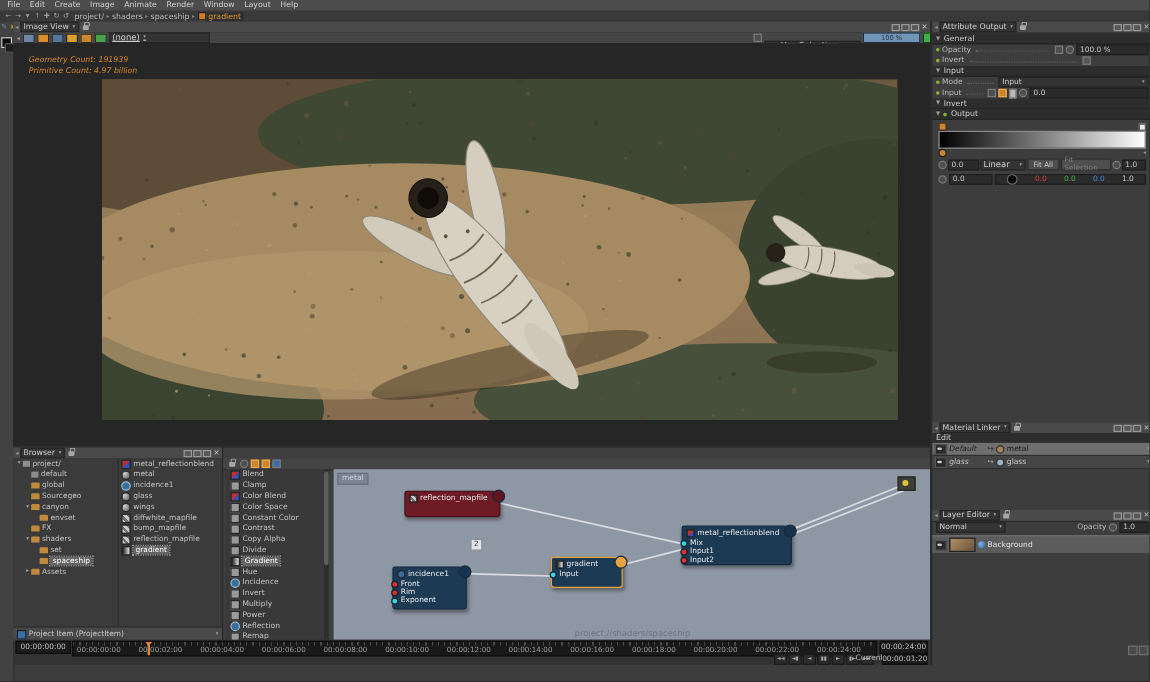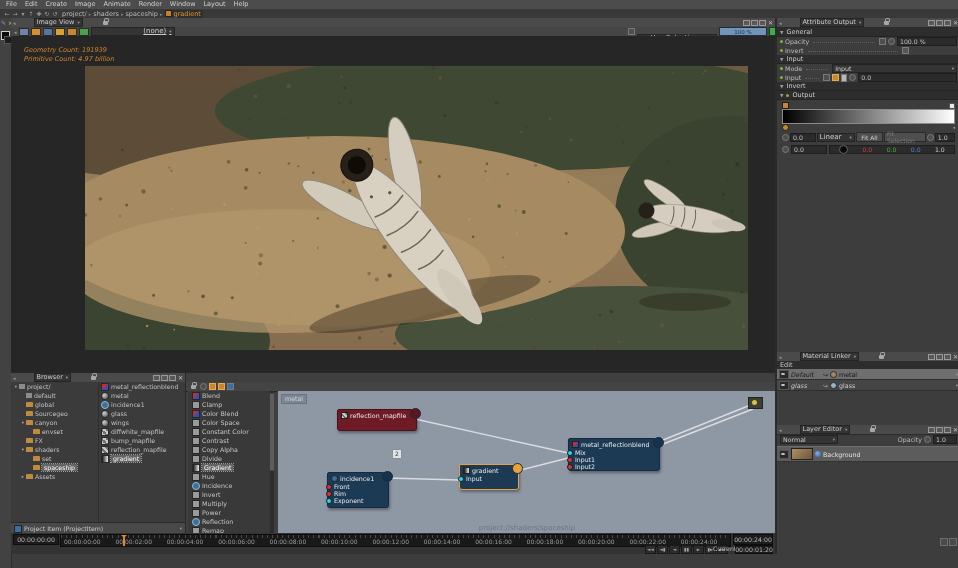--- a/index.html
+++ b/index.html
@@ -18,21 +18,21 @@
   .crumb-current{color:#e0962f;padding:0 2px;background:#2f2f2f;}
   .nodechip{width:5px;height:5px;background:#c87f2a;border:1px solid #222;margin-left:2px;}
   
   #lefttoolbar{position:absolute;left:0;top:18px;width:11px;height:550px;background:#424242;border-right:1px solid #2d2d2d;}
   .ltool{width:9px;height:9px;margin:1px 1px 2px 1px;font-size:6px;line-height:9px;text-align:center;border-radius:1px;}
   .ltool.active{background:#c9862f;color:#1d1d1d;}
   #swatches{position:relative;width:11px;height:16px;margin-top:3px;}
   .swA{position:absolute;left:1px;top:1px;width:7px;height:7px;background:#0a0a0a;border:1px solid #cfcfcf;}
   .swB{position:absolute;left:4px;top:6px;width:6px;height:6px;background:#1c1c1c;border:1px solid #555;}
   
-  .phead{height:9px;background:#4a4a4a;border-bottom:1px solid #2b2b2b;display:flex;align-items:center;gap:18px;
+  .phead{height:9px;background:#4a4a4a;border-bottom:1px solid #2b2b2b;display:flex;align-items:center;gap:1px;
          padding:0 2px;font-size:6.5px;color:#c9c9c9;}
   .collapse{font-size:5px;color:#999;}
   .pdrop{background:#343434;border:1px solid #242424;height:7px;display:flex;align-items:center;gap:3px;
          padding:0 2px;color:#cdcdcd;line-height:7px;}
   .da{font-size:4.5px;color:#9a9a9a;}
   .lockicon{width:5px;height:4px;background:#a8a8a8;position:relative;margin:0 2px;border-radius:1px;}
   .lockicon::before{content:"";position:absolute;left:1px;top:-3px;width:3px;height:3px;border:1px solid #a8a8a8;
          border-bottom:none;border-radius:2px 2px 0 0;}
   .chrome{margin-left:auto;display:flex;gap:1px;align-items:center;}
   .cbox{width:5px;height:4px;border:1px solid #9a9a9a;background:#585858;}
@@ -198,21 +198,21 @@
     <div id="ivtoolbar">
       <span class="collapse">◂</span>
       <span id="ivicons" class="f" style="gap:2px;">
           <span class="ivic" style="background: rgb(109, 134, 168);"></span>
           <span class="ivic" style="background: rgb(217, 142, 43);"></span>
           <span class="ivic" style="background: rgb(86, 117, 154);"></span>
           <span class="ivic" style="background: rgb(217, 160, 43);"></span>
           <span class="ivic" style="background: rgb(200, 135, 42);"></span>
           <span class="ivic" style="background: rgb(74, 162, 74);"></span>
         </span>
-      <span class="pdrop" style="width:78px;justify-content:flex-end;text-decoration:underline;">
+      <span class="pdrop" style="width:78px;justify-content:flex-start;text-decoration:underline;">
         <span>(none)</span>
         <span class="da">▾</span>
       </span>
       <span style="margin-left:auto" class="f"></span>
       <span class="micon"></span>
       <span class="pdrop" style="width:74px;justify-content:center;margin-top:13px;">
         <span>Use Selection</span>
         <span class="da">▾</span>
       </span>
       <span class="progress" style="width:46px;">100 %</span>

